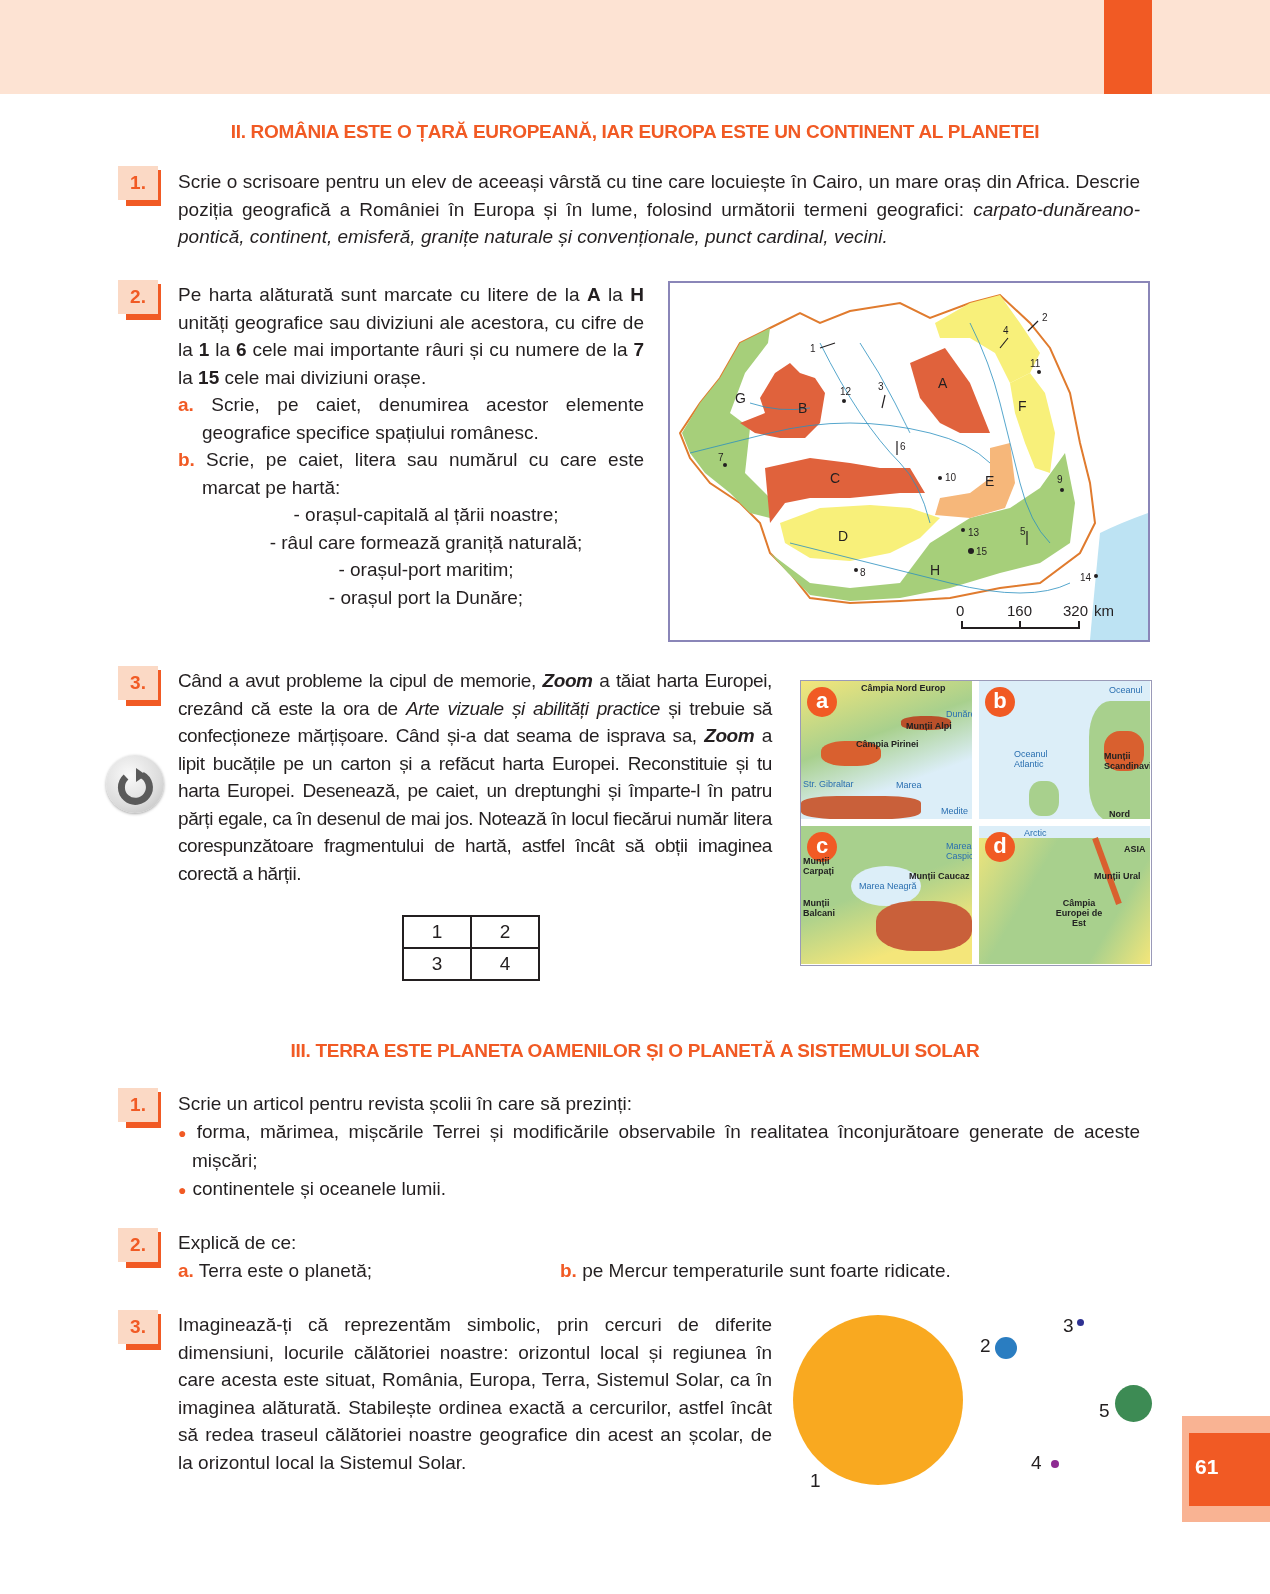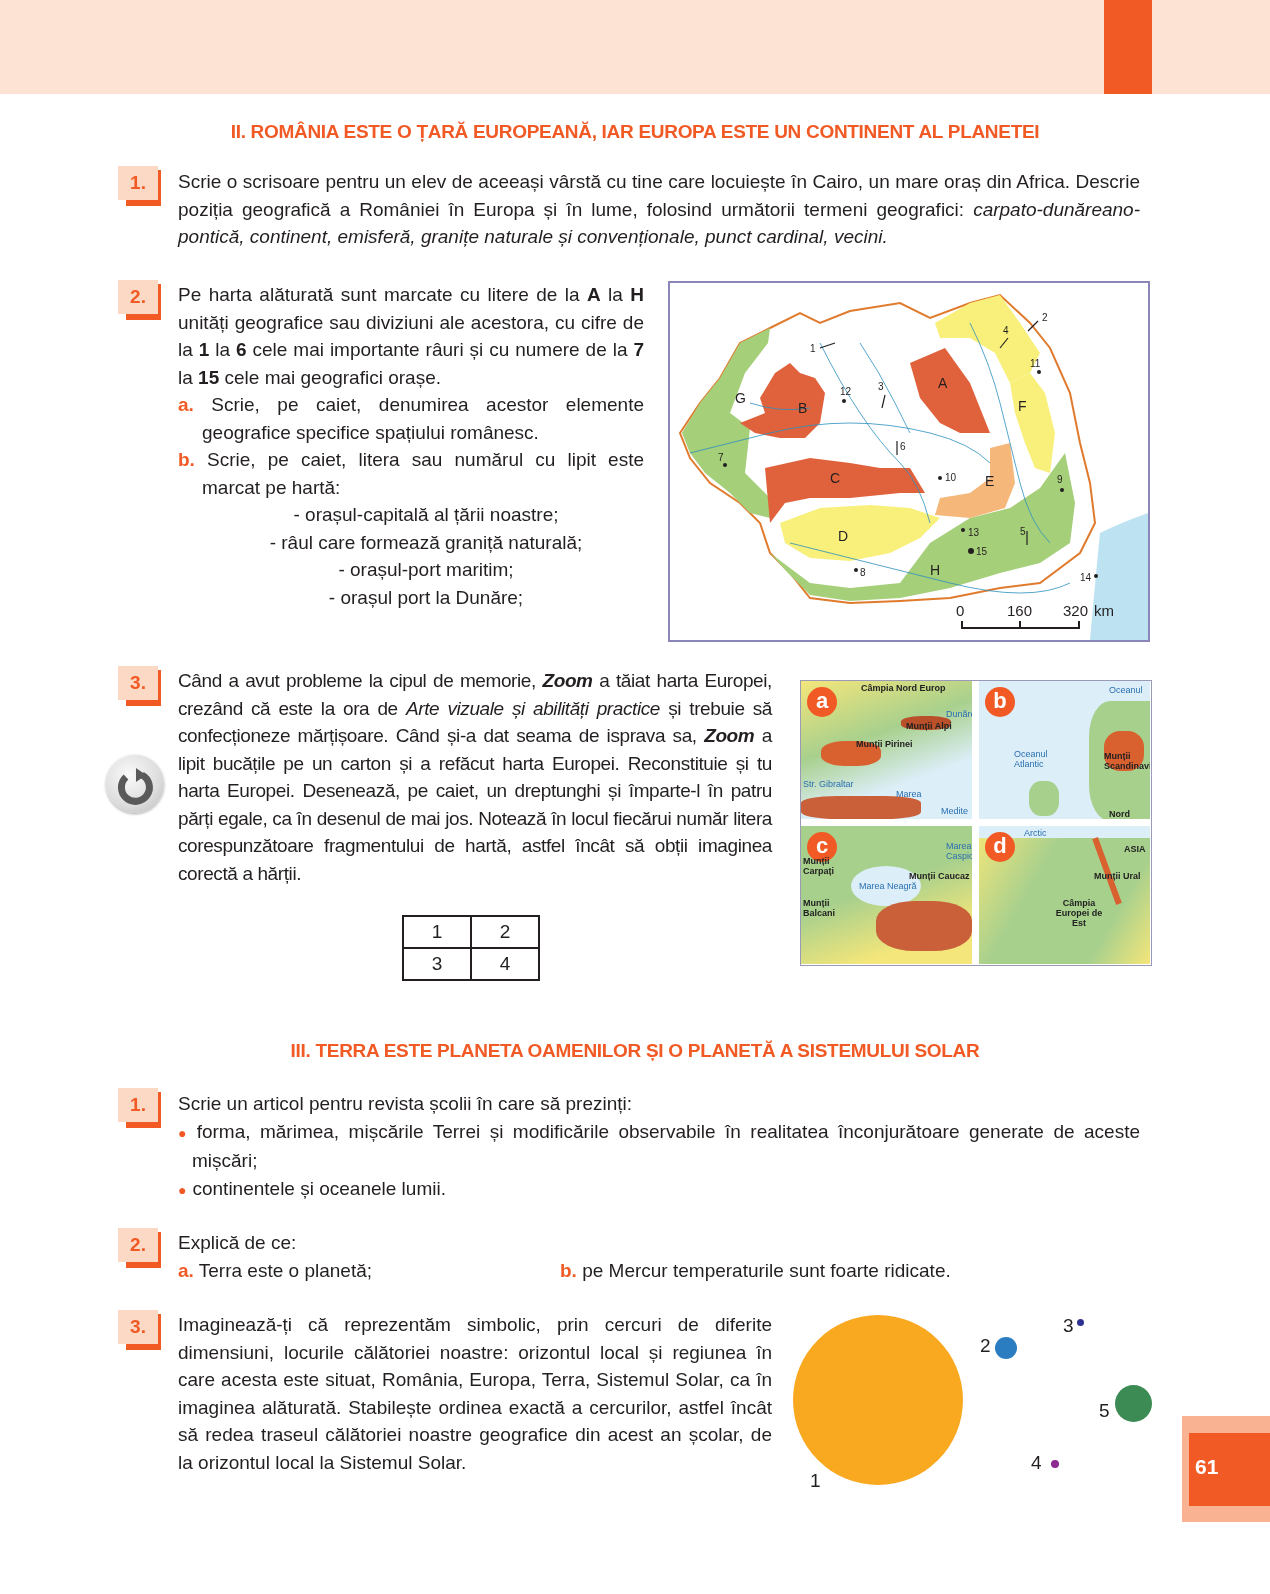--- a/index.html
+++ b/index.html
@@ -71,23 +71,23 @@
   <i>carpato-dunăreano-pontică, continent, emisferă, granițe naturale și convenționale, punct cardinal, vecini.</i>
 </div>
 
 <div class="num-badge" style="left:118px; top:280px;">
   <div class="sq"></div>
     <div class="shadow-r"></div>
     <div class="shadow-b"></div>
   <div class="txt">2.</div>
 </div>
 <div class="para" style="left:178px; top:281px; width:466px;">
-  <div><span>Pe harta alăturată sunt marcate cu litere de la </span><b>A</b><span> la </span><b>H</b><span> unități geografice sau diviziuni ale acestora, cu cifre de la </span><b>1</b><span> la </span><b>6</b><span> cele mai importante râuri și cu numere de la </span><b>7</b><span> la </span><b>15</b><span> cele mai geografici orașe.</span></div>
+  <div><span>Pe harta alăturată sunt marcate cu litere de la </span><b>A</b><span> la </span><b>H</b><span> unități geografice sau diviziuni ale acestora, cu cifre de la </span><b>1</b><span> la </span><b>6</b><span> cele mai importante râuri și cu numere de la </span><b>7</b><span> la </span><b>15</b><span> cele mai diviziuni orașe.</span></div>
   <div class="indent"><span class="sub-letter">a.</span> <span>Scrie, pe caiet, denumirea acestor elemente geografice specifice spațiului românesc.</span></div>
-  <div class="indent"><span class="sub-letter">b.</span> <span>Scrie, pe caiet, litera sau numărul cu lipit este marcat pe hartă:</span></div>
+  <div class="indent"><span class="sub-letter">b.</span> <span>Scrie, pe caiet, litera sau numărul cu care este marcat pe hartă:</span></div>
   <div style="text-align:center;">
     <div class="dash">- orașul-capitală al țării noastre;</div>
     <div class="dash">- râul care formează graniță naturală;</div>
     <div class="dash">- orașul-port maritim;</div>
     <div class="dash">- orașul port la Dunăre;</div>
   </div>
 </div>
 
 <div class="map-box">
   <svg width="478" height="357" viewBox="0 0 478 357">
@@ -197,23 +197,23 @@
   </table>
 
 <div class="eu-box">
   <div class="eu-tile" style="left:0; top:0; background:linear-gradient(160deg,#f4e67a 0%,#a8d08d 40%,#dceef8 70%);">
     <div style="position:absolute;left:20px;top:60px;width:60px;height:25px;background:#d9602f;border-radius:40%;"></div>
     <div style="position:absolute;left:100px;top:35px;width:50px;height:14px;background:#b9502a;border-radius:40%;"></div>
     <div style="position:absolute;left:0;top:115px;width:120px;height:23px;background:#c9603a;border-radius:30%;"></div>
     <div class="badge">a</div>
     <span class="maplabel land" style="left:60px;top:2px;">Câmpia Nord Europ</span>
     <span class="maplabel land" style="left:105px;top:40px;">Munții Alpi</span>
-    <span class="maplabel land" style="left:55px;top:58px;">Munții Pirinei</span>
+    <span class="maplabel land" style="left:55px;top:58px;">Câmpia Pirinei</span>
     <span class="maplabel water" style="left:2px;top:98px;">Str. Gibraltar</span>
-    <span class="maplabel water" style="left:95px;top:108px;">Marea</span>
+    <span class="maplabel water" style="left:95px;top:99px;">Marea</span>
     <span class="maplabel water" style="left:140px;top:125px;">Medite</span>
     <span class="maplabel water" style="left:145px;top:28px;">Dunărea</span>
   </div>
   <div class="eu-tile" style="left:178px; top:0; background:#dceef8;">
     <div style="position:absolute;left:110px;top:20px;width:70px;height:120px;background:#a8d08d;border-radius:30% 0 0 30%;"></div>
     <div style="position:absolute;left:125px;top:50px;width:40px;height:40px;background:#d9602f;border-radius:40%;"></div>
     <div style="position:absolute;left:50px;top:100px;width:30px;height:35px;background:#a8d08d;border-radius:40%;"></div>
     <div class="badge">b</div>
     <span class="maplabel water" style="left:130px;top:4px;">Oceanul</span>
     <span class="maplabel water" style="left:15px;top:68px;width:50px;margin-left:20px;">Oceanul Atlantic</span>

